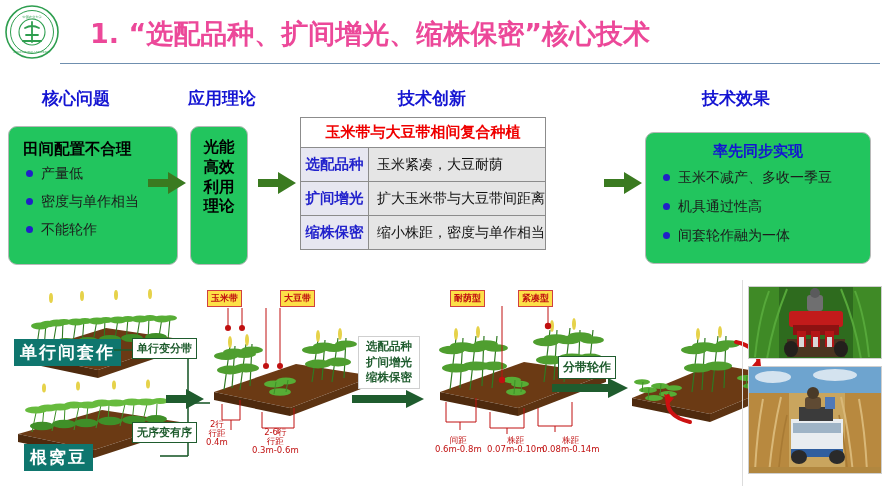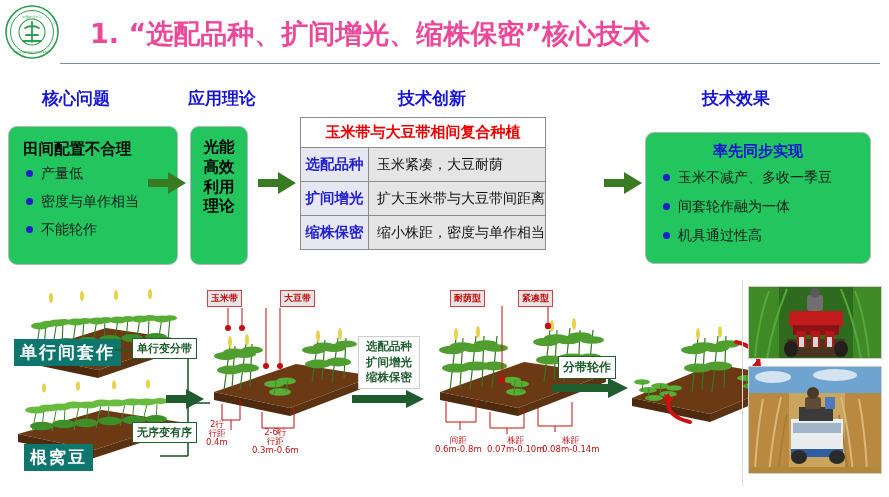--- a/index.html
+++ b/index.html
@@ -111,21 +111,21 @@
     padding:2px 6px; letter-spacing:2px; white-space:nowrap;
     font-family:"DejaVu Sans","Liberation Sans",sans-serif;
   }
   .glabel-open {
     position:absolute; background:#ffffff; color:#1f5c2e;
     border:1.2px solid #1f5c2e; font-size:11px; font-weight:bold;
     text-align:center; padding:2px 4px; white-space:nowrap;
     font-family:"DejaVu Sans","Liberation Sans",sans-serif;
   }
   .rlabel {
-    position:absolute; background:#e5e5e5; color:#c01010;
+    position:absolute; background:#fde047; color:#c01010;
     border:1px solid #d04040; font-size:9px; font-weight:bold;
     padding:1px 3px; white-space:nowrap;
     font-family:"DejaVu Sans","Liberation Sans",sans-serif;
   }
   .dim {
     position:absolute; color:#c01010; font-size:8.5px; text-align:center;
     line-height:1.05; white-space:nowrap;
     font-family:"DejaVu Sans","Liberation Sans",sans-serif;
   }
   #mid-instr {
@@ -214,22 +214,22 @@
   <div class="arrow-r" style="left:604px; top:172px;">
     <svg width="38" height="22" viewBox="0 0 38 22">
         <path d="M0 7 h20 V0 l18 11 -18 11 V15 H0 Z" fill="#3a7a20"></path>
       </svg>
   </div>
 
   <div class="rbox" id="box-effect">
     <div id="effect-title">率先同步实现</div>
     <ul class="bullet-list" id="effect-bullets">
       <li>玉米不减产、多收一季豆</li>
+      <li>机具通过性高</li>
       <li>间套轮作融为一体</li>
-      <li>机具通过性高</li>
     </ul>
   </div>
 
   <div id="diagram">
 
     <svg width="200" height="180" style="position:absolute;left:6px;top:4px;">
 
       <g>
         <path d="M16 72 L100 46 L180 58 L92 88 Z" fill="#6b3a14"></path>
         <path d="M16 72 L92 88 L92 96 L16 80 Z" fill="#4e2a0e"></path>

